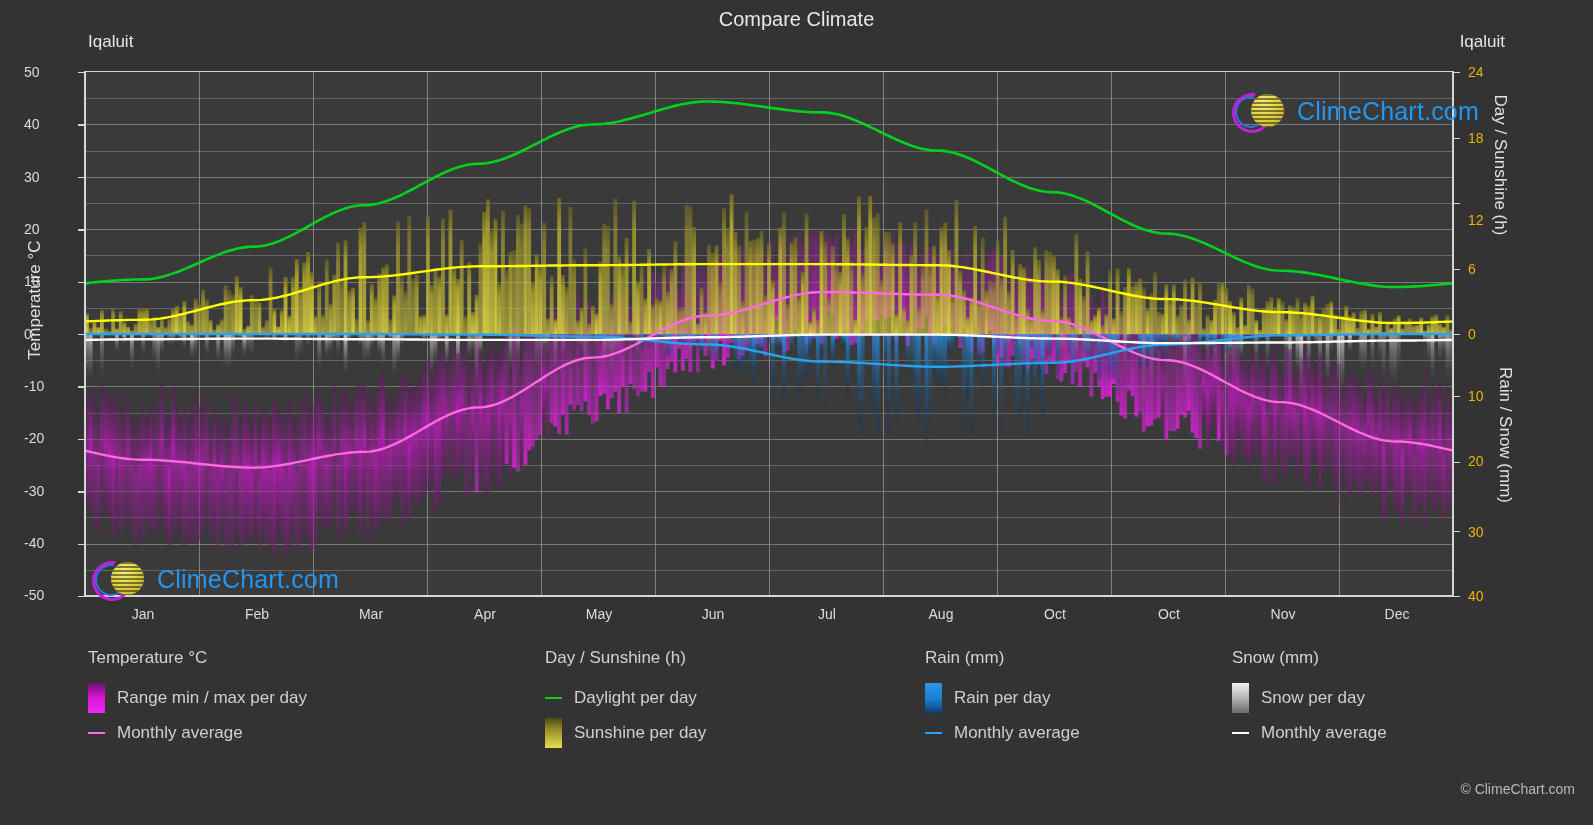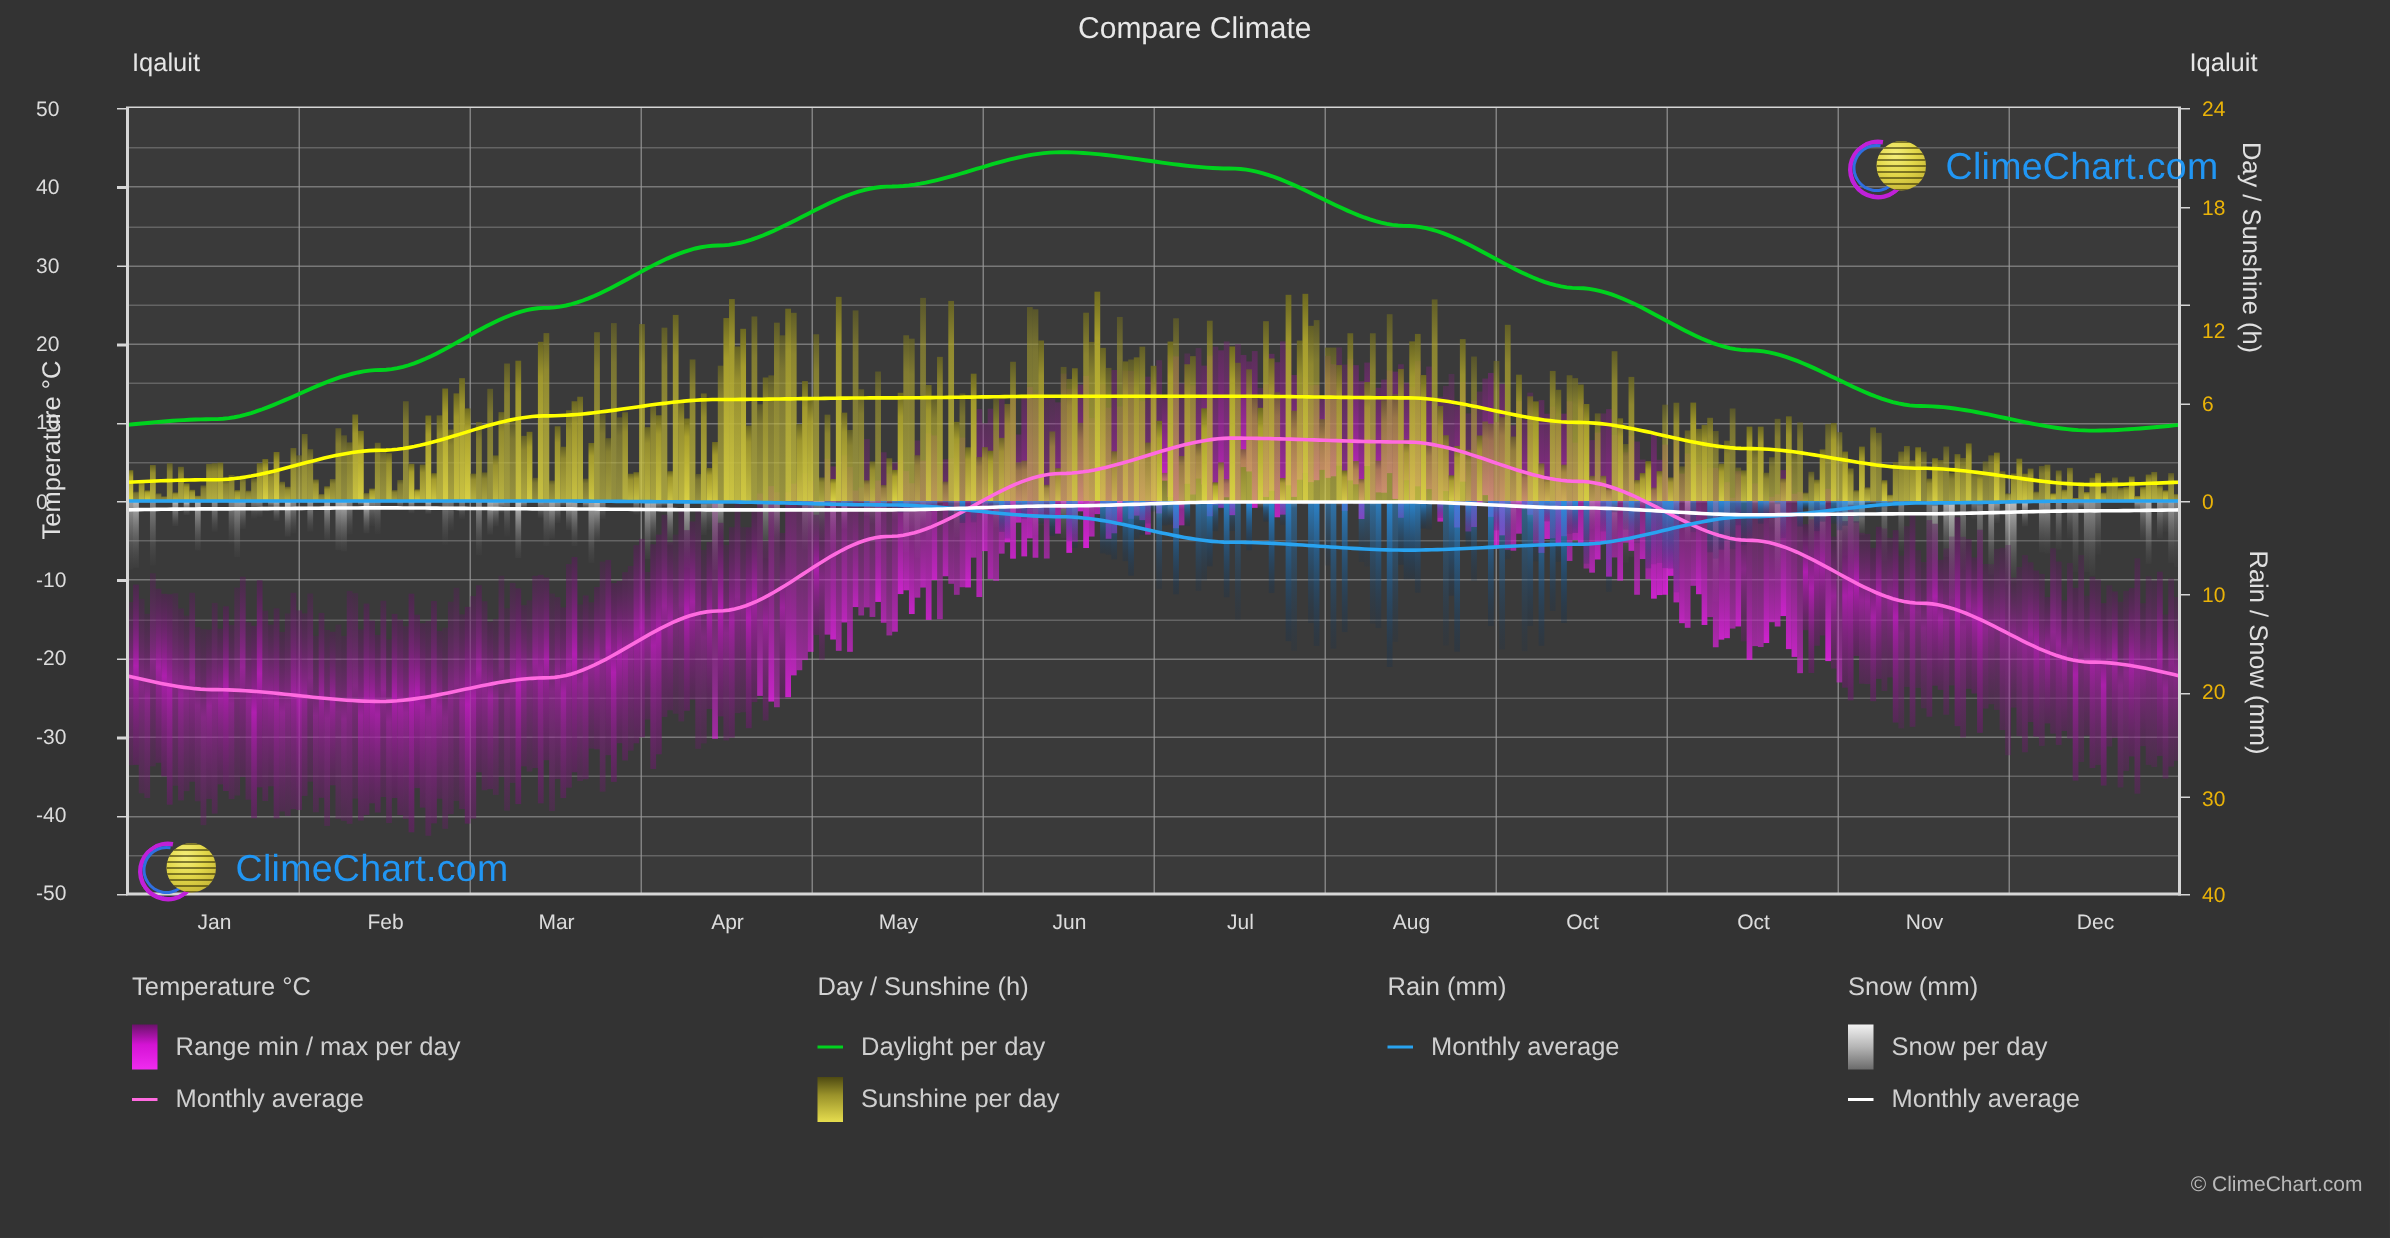--- a/index.html
+++ b/index.html
@@ -1408,20 +1408,24 @@
     </div>
     <div class="lg-row">
       <span class="sw-box" style="background:linear-gradient(to bottom,#4e4a12 0%,#9a922a 40%,#e6dd4e 100%)"></span>
       <span class="lg-text">Sunshine per day</span>
     </div>
   </div>
 
   <div class="lg-col" style="left:925px">
     <div class="lg-head">Rain (mm)</div>
     <div class="lg-row">
+      <span class="sw-box" style="background:linear-gradient(to bottom,#2f95e6 0%,#1a7ed1 55%,#0d3f73 100%)"></span>
+      <span class="lg-text">Rain per day</span>
+    </div>
+    <div class="lg-row">
       <span class="sw-linewrap">
         <span class="sw-line" style="border-top-color:#29a3f0"></span>
         </span>
       <span class="lg-text">Monthly average</span>
     </div>
   </div>
 
   <div class="lg-col" style="left:1232px">
     <div class="lg-head">Snow (mm)</div>
     <div class="lg-row">

